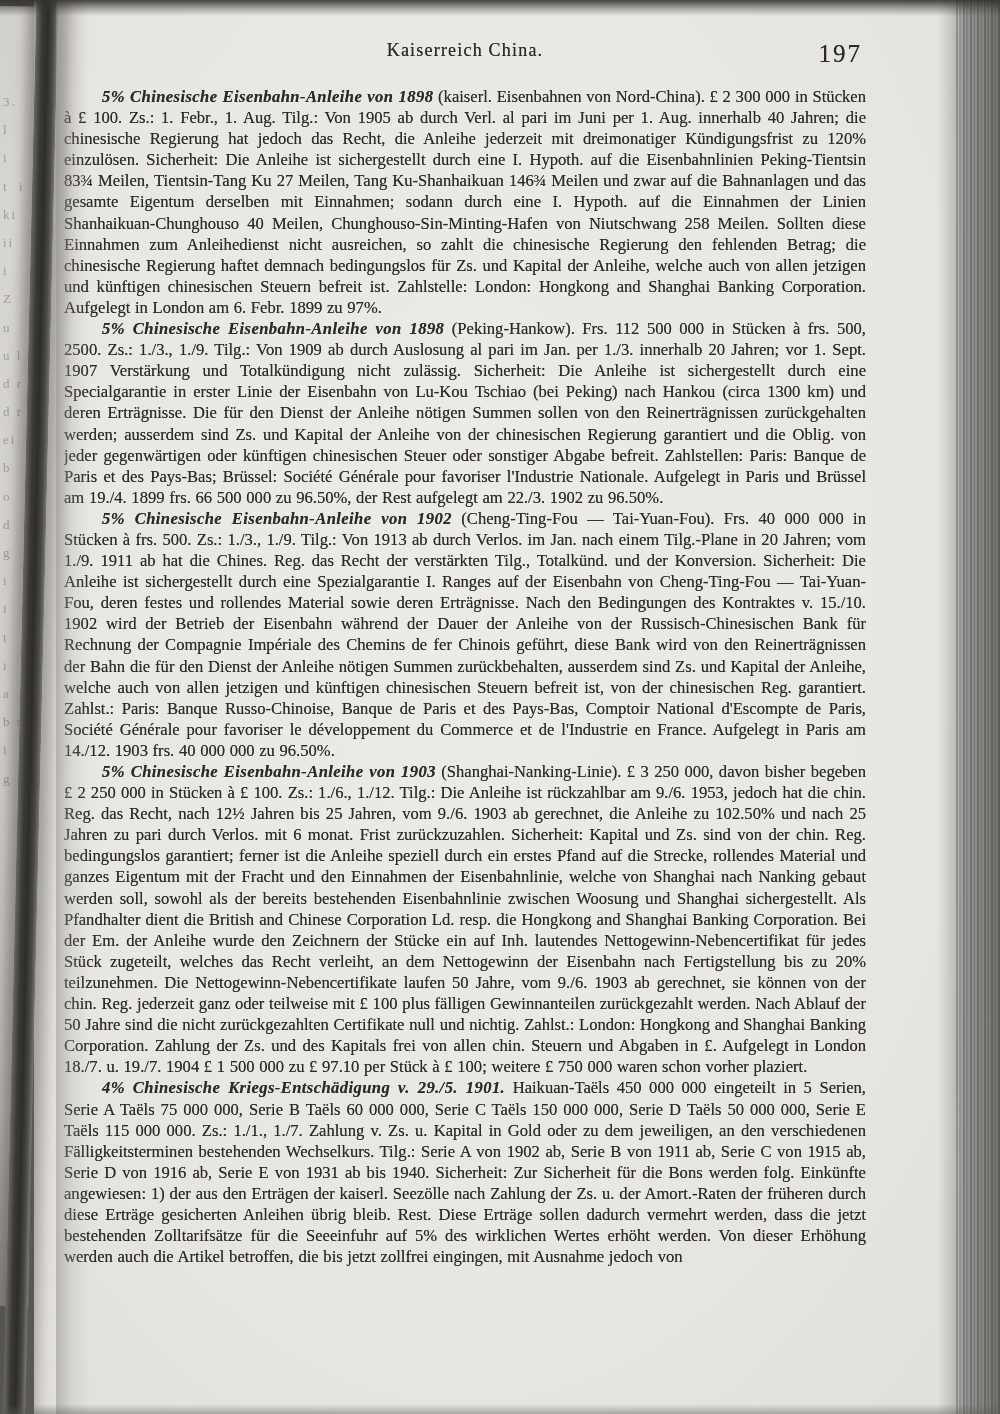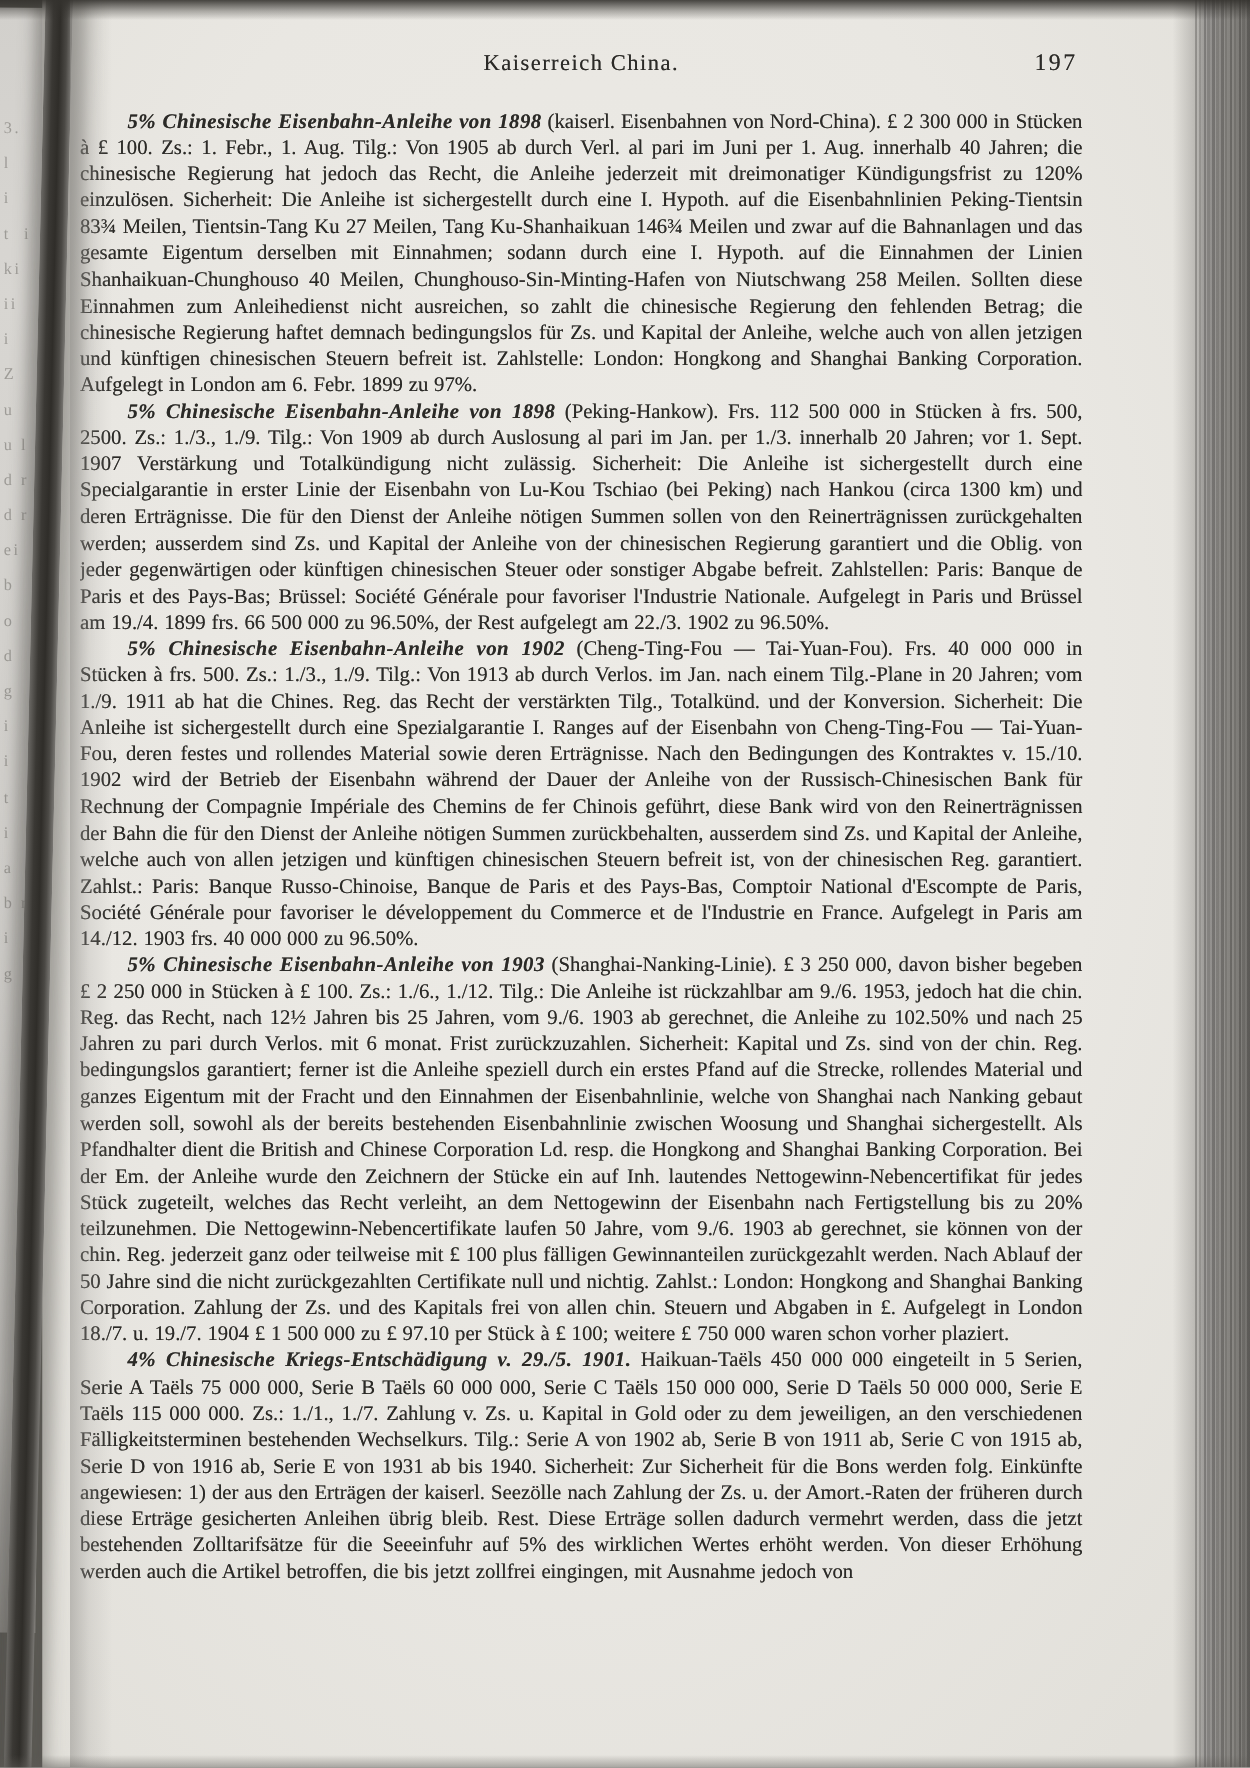--- a/index.html
+++ b/index.html
@@ -61,21 +61,21 @@
       rgba(84,82,78,0.25) 3px 5px, rgba(150,148,144,0.12) 5px 7px);
   }
   
   .content{position:absolute;left:0;top:0;width:1000px;height:1172px;color:#2b2a27;}
   .runhead{
     position:absolute;left:64px;top:40px;width:802px;height:26px;
     font-size:18px;letter-spacing:1.2px;
     text-shadow:0 0 0.5px rgba(43,42,39,0.7);
   }
   .runhead .title{display:block;text-align:center;}
-  .runhead .pageno{position:absolute;right:4px;top:0;font-size:19px;letter-spacing:2px;}
+  .runhead .pageno{position:absolute;right:4px;top:0;font-size:25px;letter-spacing:2px;}
   .body-text{
     position:absolute;left:64px;top:86px;width:802px;height:1310px;overflow:hidden;
     font-size:16.6px;line-height:21.1px;text-align:justify;
     text-shadow:0 0 0.5px rgba(43,42,39,0.65);
     word-spacing:0.5px;
   }
   .body-text p{margin:0;text-indent:38px;}
   .body-text b{letter-spacing:0.4px;font-style:italic;}
 </style>
 </head>

